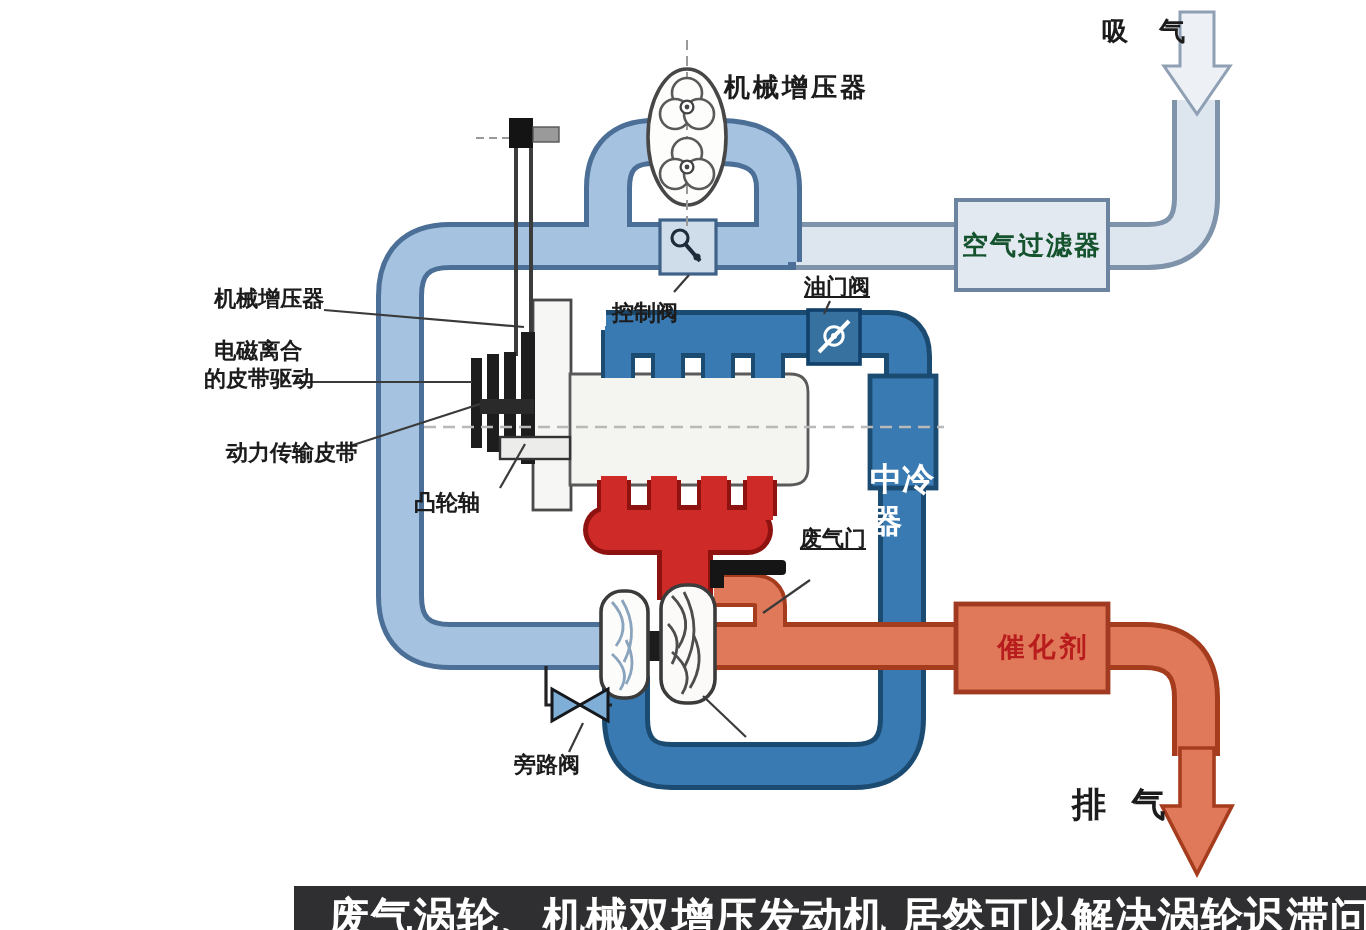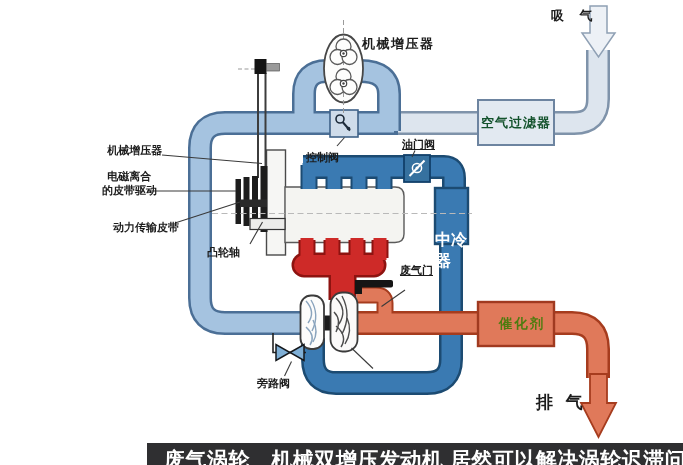--- a/index.html
+++ b/index.html
@@ -204,21 +204,21 @@
 <div class="lbl" style="left:102px;top:184px;">的皮带驱动</div>
 
 <div class="lbl" style="left:113px;top:221px;font-family:Liberation Serif, serif;">动力传输皮带</div>
 
 <div class="lbl" style="left:207px;top:246px;">凸轮轴</div>
 
 <div class="lbl" style="left:257px;top:377px;">旁路阀</div>
 
 <div class="lbl" style="left:400px;top:264px;text-decoration:underline;">废气门</div>
 
-<div class="boxlbl" style="left:478px;top:302px;width:88px;height:44px;font-size:13.5px;color:#4d7c0f;letter-spacing:2px;">催化剂</div>
+<div class="boxlbl" style="left:478px;top:302px;width:88px;height:44px;font-size:13.5px;color:#b91c1c;letter-spacing:2px;">催化剂</div>
 
 <div class="lbl" style="left:536px;top:396px;font-size:17px;letter-spacing:4px;">排 气</div>
 
 <div id="caption-bar">
   <div id="caption-text">废气涡轮、机械双增压发动机 居然可以解决涡轮迟滞问题</div>
 </div>
 
 </div>
 
 </body></html>

